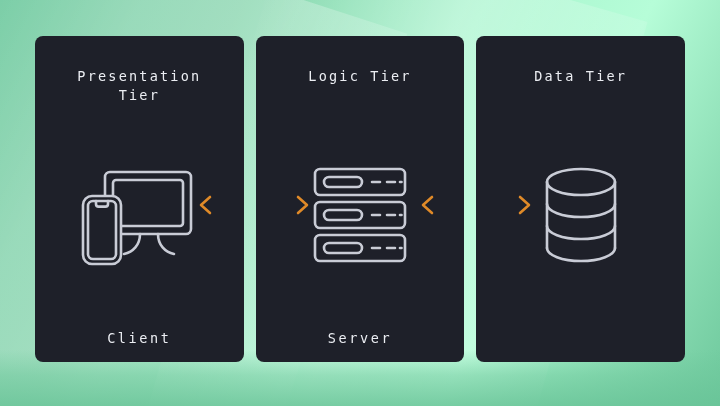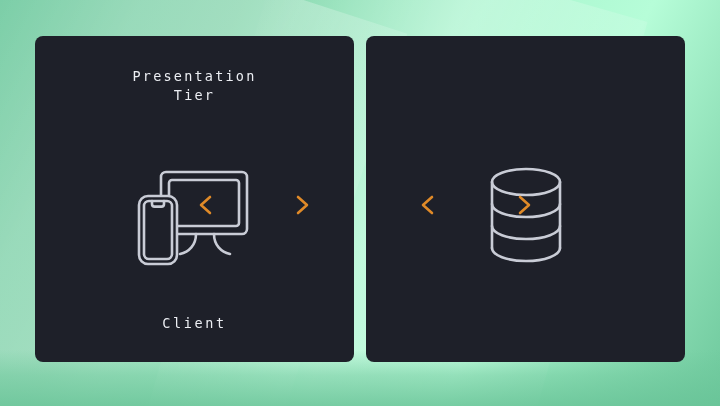--- a/index.html
+++ b/index.html
@@ -79,21 +79,21 @@
     left: 0; right: 0;
     top: 124px;
     height: 110px;
     display: flex;
     align-items: center;
     justify-content: center;
   }
   .panel-caption {
     position: absolute;
     left: 0; right: 0;
-    top: 279px;
+    top: 294px;
     color: #eceef3;
     font-size: 13.5px;
     letter-spacing: 2.6px;
     text-align: center;
   }
 
   
   .arrow {
     position: absolute;
     top: 195px;
@@ -131,22 +131,48 @@
           <rect x="4" y="33" width="38" height="68" rx="9" fill="#1e2029"></rect>
           <rect x="9" y="38" width="28" height="58" rx="5"></rect>
 
           <path d="M17 38 L17 41 a2.6 2.6 0 0 0 2.6 2.6 h6.8 a2.6 2.6 0 0 0 2.6 -2.6 L29 38"></path>
         </svg>
       </div>
 
       <div class="panel-caption">Client</div>
     </div>
 
-
     <div class="panel">
+      <div class="panel-title">Logic Tier</div>
+
+      <div class="icon-wrap">
+        <svg width="96" height="98" viewBox="0 0 96 98" fill="none" stroke="#c9ccd6" stroke-width="2.6" stroke-linecap="round" stroke-linejoin="round">
+
+          <rect x="3" y="3" width="90" height="26" rx="5"></rect>
+          <rect x="12" y="11" width="38" height="10" rx="5"></rect>
+          <path d="M60 16 h8 M75 16 h8"></path>
+          <path d="M88 16 h1.5"></path>
+
+          <rect x="3" y="36" width="90" height="26" rx="5"></rect>
+          <rect x="12" y="44" width="38" height="10" rx="5"></rect>
+          <path d="M60 49 h8 M75 49 h8"></path>
+          <path d="M88 49 h1.5"></path>
+
+          <rect x="3" y="69" width="90" height="26" rx="5"></rect>
+          <rect x="12" y="77" width="38" height="10" rx="5"></rect>
+          <path d="M60 82 h8 M75 82 h8"></path>
+          <path d="M88 82 h1.5"></path>
+        </svg>
+      </div>
+
+      <div class="panel-caption">Server</div>
+    </div>
+
+    <div class="panel">
+      <div class="panel-title">Data Tier</div>
 
       <div class="icon-wrap">
         <svg width="86" height="100" viewBox="0 0 86 100" fill="none" stroke="#c9ccd6" stroke-width="2.6" stroke-linecap="round" stroke-linejoin="round">
           <ellipse cx="43" cy="17" rx="34" ry="13"></ellipse>
           <path d="M9 17 V83"></path>
           <path d="M77 17 V83"></path>
           <path d="M9 83 a34 13 0 0 0 68 0"></path>
           <path d="M9 39 a34 13 0 0 0 68 0"></path>
           <path d="M9 61 a34 13 0 0 0 68 0"></path>
         </svg>

